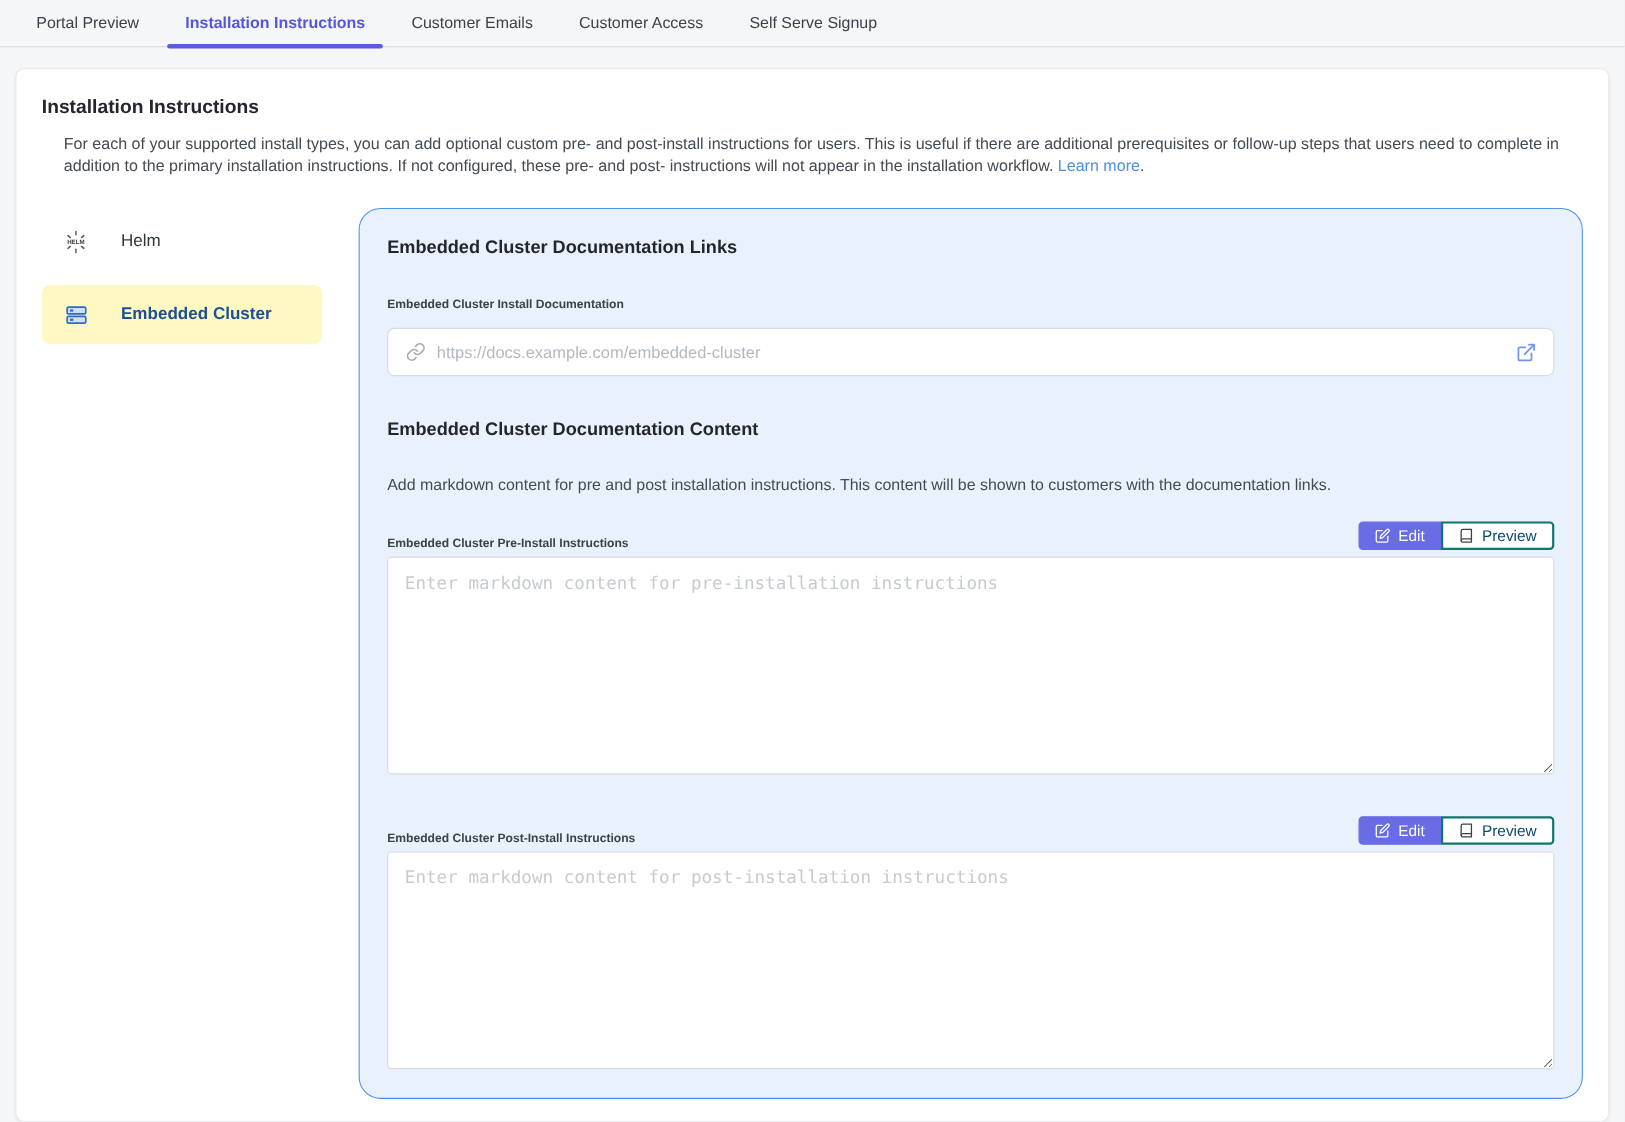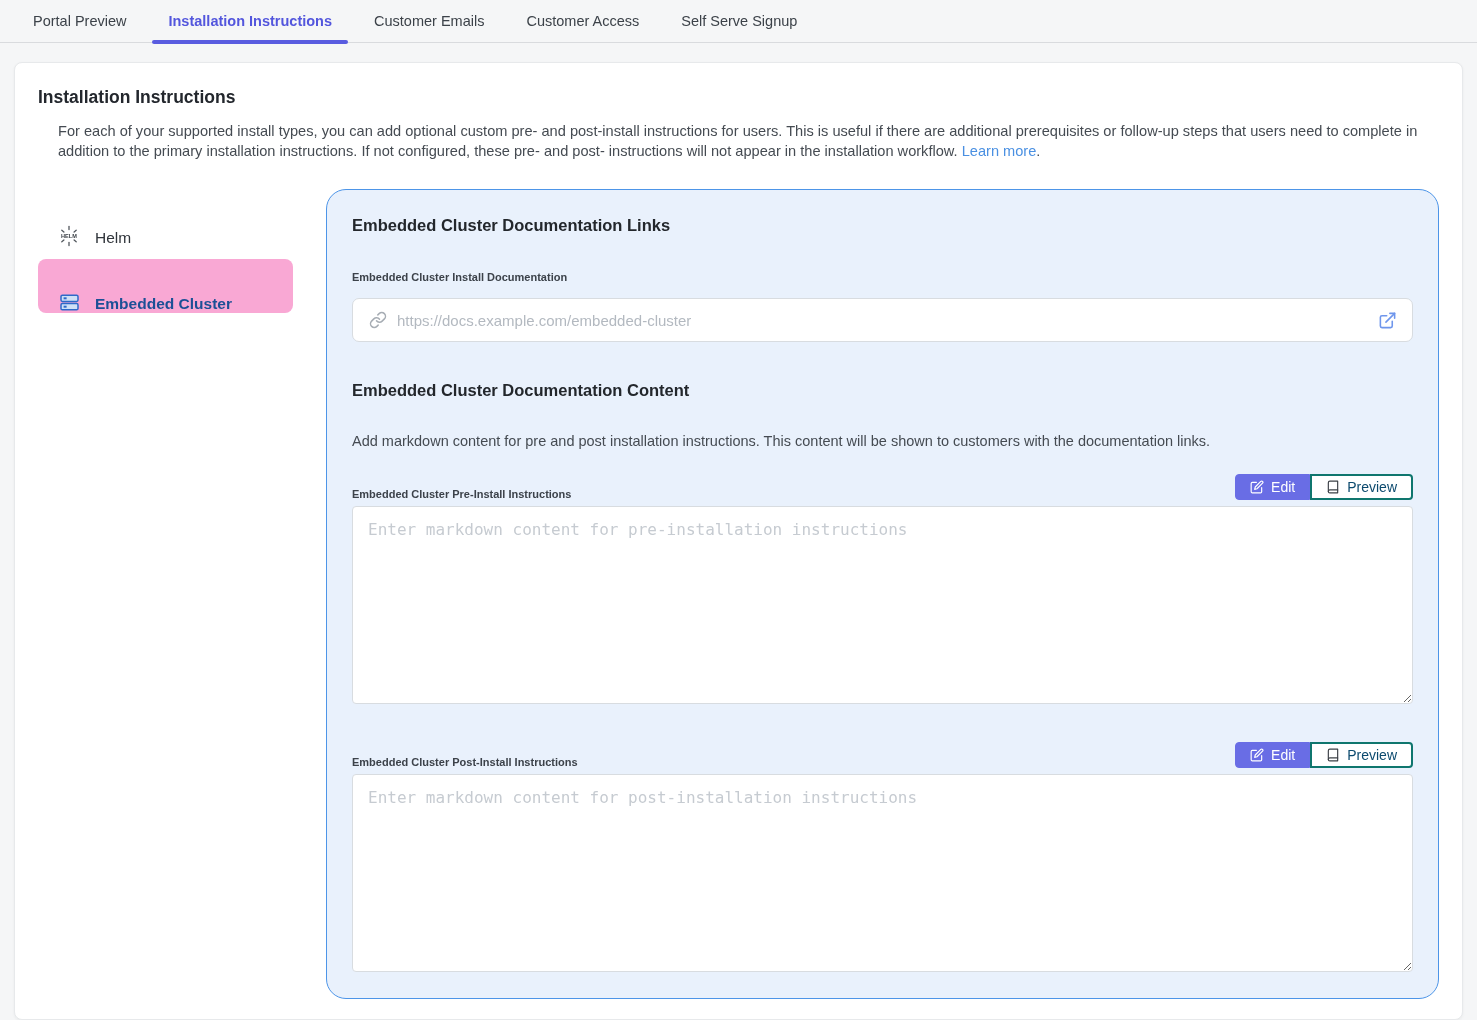--- a/index.html
+++ b/index.html
@@ -72,33 +72,33 @@
     cursor: pointer;
   }
 
   
   .content-row { display: flex; gap: 33px; align-items: flex-start; }
 
   
   .side-nav { width: 255px; flex-shrink: 0; padding-top: 4px; }
   .side-item {
     display: flex;
-    align-items: flex-end;
-    gap: 15px;
+    align-items: center;
+    gap: 30px;
     height: 54px;
     padding-left: 20px;
     border-radius: 8px;
     font-size: 15.5px;
     font-weight: 500;
     color: #30353b;
     cursor: pointer;
     margin-bottom: 12px;
   }
   .side-item.selected {
-    background: #f9a8d4;
+    background: #fef9c3;
     color: #1c5096;
     font-weight: 700;
   }
   .side-icon { width: 22px; height: 22px; display: flex; align-items: center; justify-content: center; flex-shrink: 0; }
 
   
   .panel {
     flex: 1;
     background: #e9f1fc;
     border: 1.5px solid #4d95e8;

